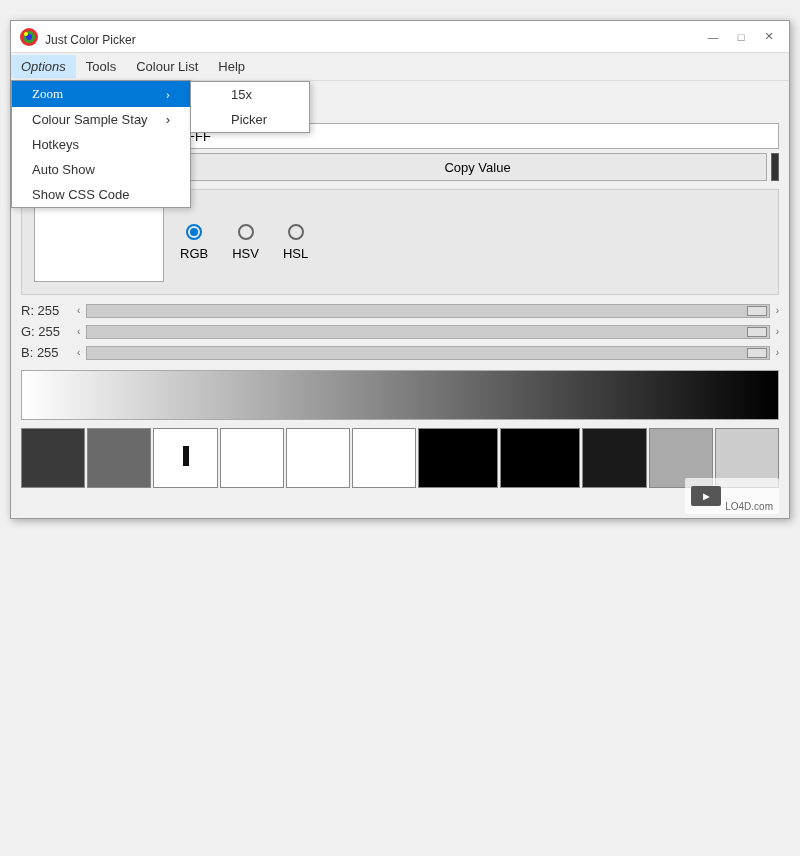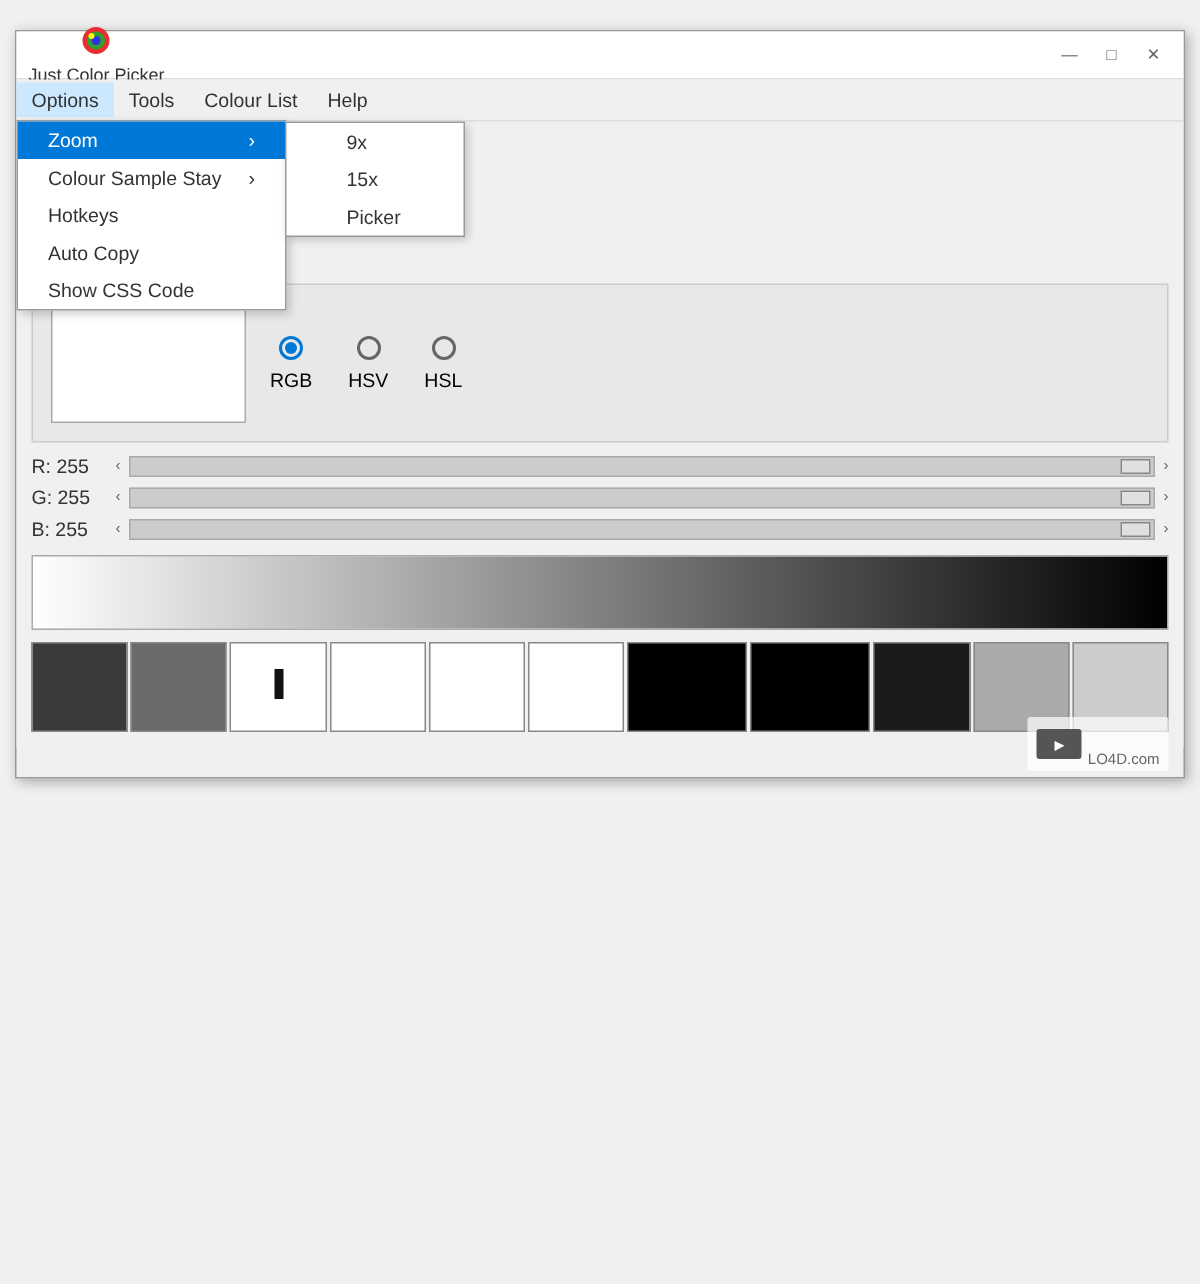--- a/index.html
+++ b/index.html
@@ -26,23 +26,22 @@
       background: #fff;
       display: flex;
       align-items: center;
       justify-content: space-between;
       padding: 6px 8px;
       border-bottom: 1px solid #ddd;
       height: 32px;
     }
     .titlebar-left {
       display: flex;
-      align-items: center;
+      align-items: flex-end;
       gap: 6px;
-      flex-direction: column;
     }
     .app-icon {
       width: 20px;
       height: 20px;
     }
     .title-text {
       font-size: 12px;
       color: #333;
     }
     .titlebar-controls {
@@ -70,21 +69,21 @@
       padding: 2px 0;
       border-bottom: 1px solid #ddd;
       position: relative;
     }
     .menu-item {
       padding: 4px 10px;
       cursor: pointer;
       font-size: 13px;
       color: #333;
     }
-    .menu-item.active { background: #cce8ff; }
+    .menu-item.active { background: #cce8ff; font-style: italic; }
 
     
     .dropdown {
       position: absolute;
       top: 100%;
       left: 0;
       background: #fff;
       border: 1px solid #999;
       box-shadow: 2px 2px 6px rgba(0,0,0,0.2);
       z-index: 100;
@@ -345,47 +344,44 @@
 
   <div class="menubar">
     <div class="menu-item active">Options</div>
     <div class="menu-item">Tools</div>
     <div class="menu-item">Colour List</div>
     <div class="menu-item">Help</div>
 
     <div class="dropdown" style="left: 0; top: 100%;">
 
       <div class="zoom-item-container">
-        <div class="dropdown-item selected" style="background:#0078d7; color:#fff;">
+        <div class="dropdown-item selected" style="background:#0078d7; color:#fff;font-family:Liberation Serif, serif;">
           <span>Zoom</span>
           <span class="arrow">›</span>
         </div>
 
         <div class="submenu">
-          <div class="submenu-item">
-            <span>9x</span>
-          </div>
           <div class="submenu-item">
             <span>15x</span>
           </div>
           <div class="submenu-item">
             <span>Picker</span>
           </div>
         </div>
       </div>
 
       <div class="dropdown-item">
         <span>Colour Sample Stay</span>
         <span class="arrow">›</span>
       </div>
       <div class="dropdown-item">
         <span>Hotkeys</span>
       </div>
       <div class="dropdown-item">
-        <span>Auto Copy</span>
+        <span>Auto Show</span>
       </div>
       <div class="dropdown-item">
         <span>Show CSS Code</span>
       </div>
     </div>
   </div>
 
   <div class="main-content">
 
     <div style="display:flex; align-items:flex-end; gap:8px; margin-bottom:8px;">
@@ -400,20 +396,30 @@
 
           <div style="position:absolute; bottom:10px; left:8px; display:flex; gap:2px; align-items:flex-end;">
             <div style="width:5px;height:16px;background:#222;"></div>
             <div style="width:5px;height:10px;background:#555;"></div>
             <div style="width:5px;height:8px;background:#888;"></div>
             <div style="width:5px;height:18px;background:#111;"></div>
           </div>
         </div>
       </div>
 
+      <div style="flex:1; display:flex; flex-direction:column; gap:4px;">
+        <div style="display:flex; align-items:center; gap:4px;">
+          <input class="hex-input" type="text" value="#FFFFFF" style="height: 26px; flex: 1 1 0%;">
+        </div>
+        <div style="display:flex; align-items:center; gap:4px;">
+          <span style="font-size:12px; color:#555;">: Alt+X</span>
+          <button class="copy-btn" style="flex:1;">Copy Value</button>
+          <div class="thin-bar"></div>
+        </div>
+      </div>
     </div>
 
     <div class="color-display-section">
       <div class="color-swatch"></div>
       <div class="radio-group">
         <div class="radio-item">
           <div class="radio-circle checked"></div>
           <span>RGB</span>
         </div>
         <div class="radio-item">

